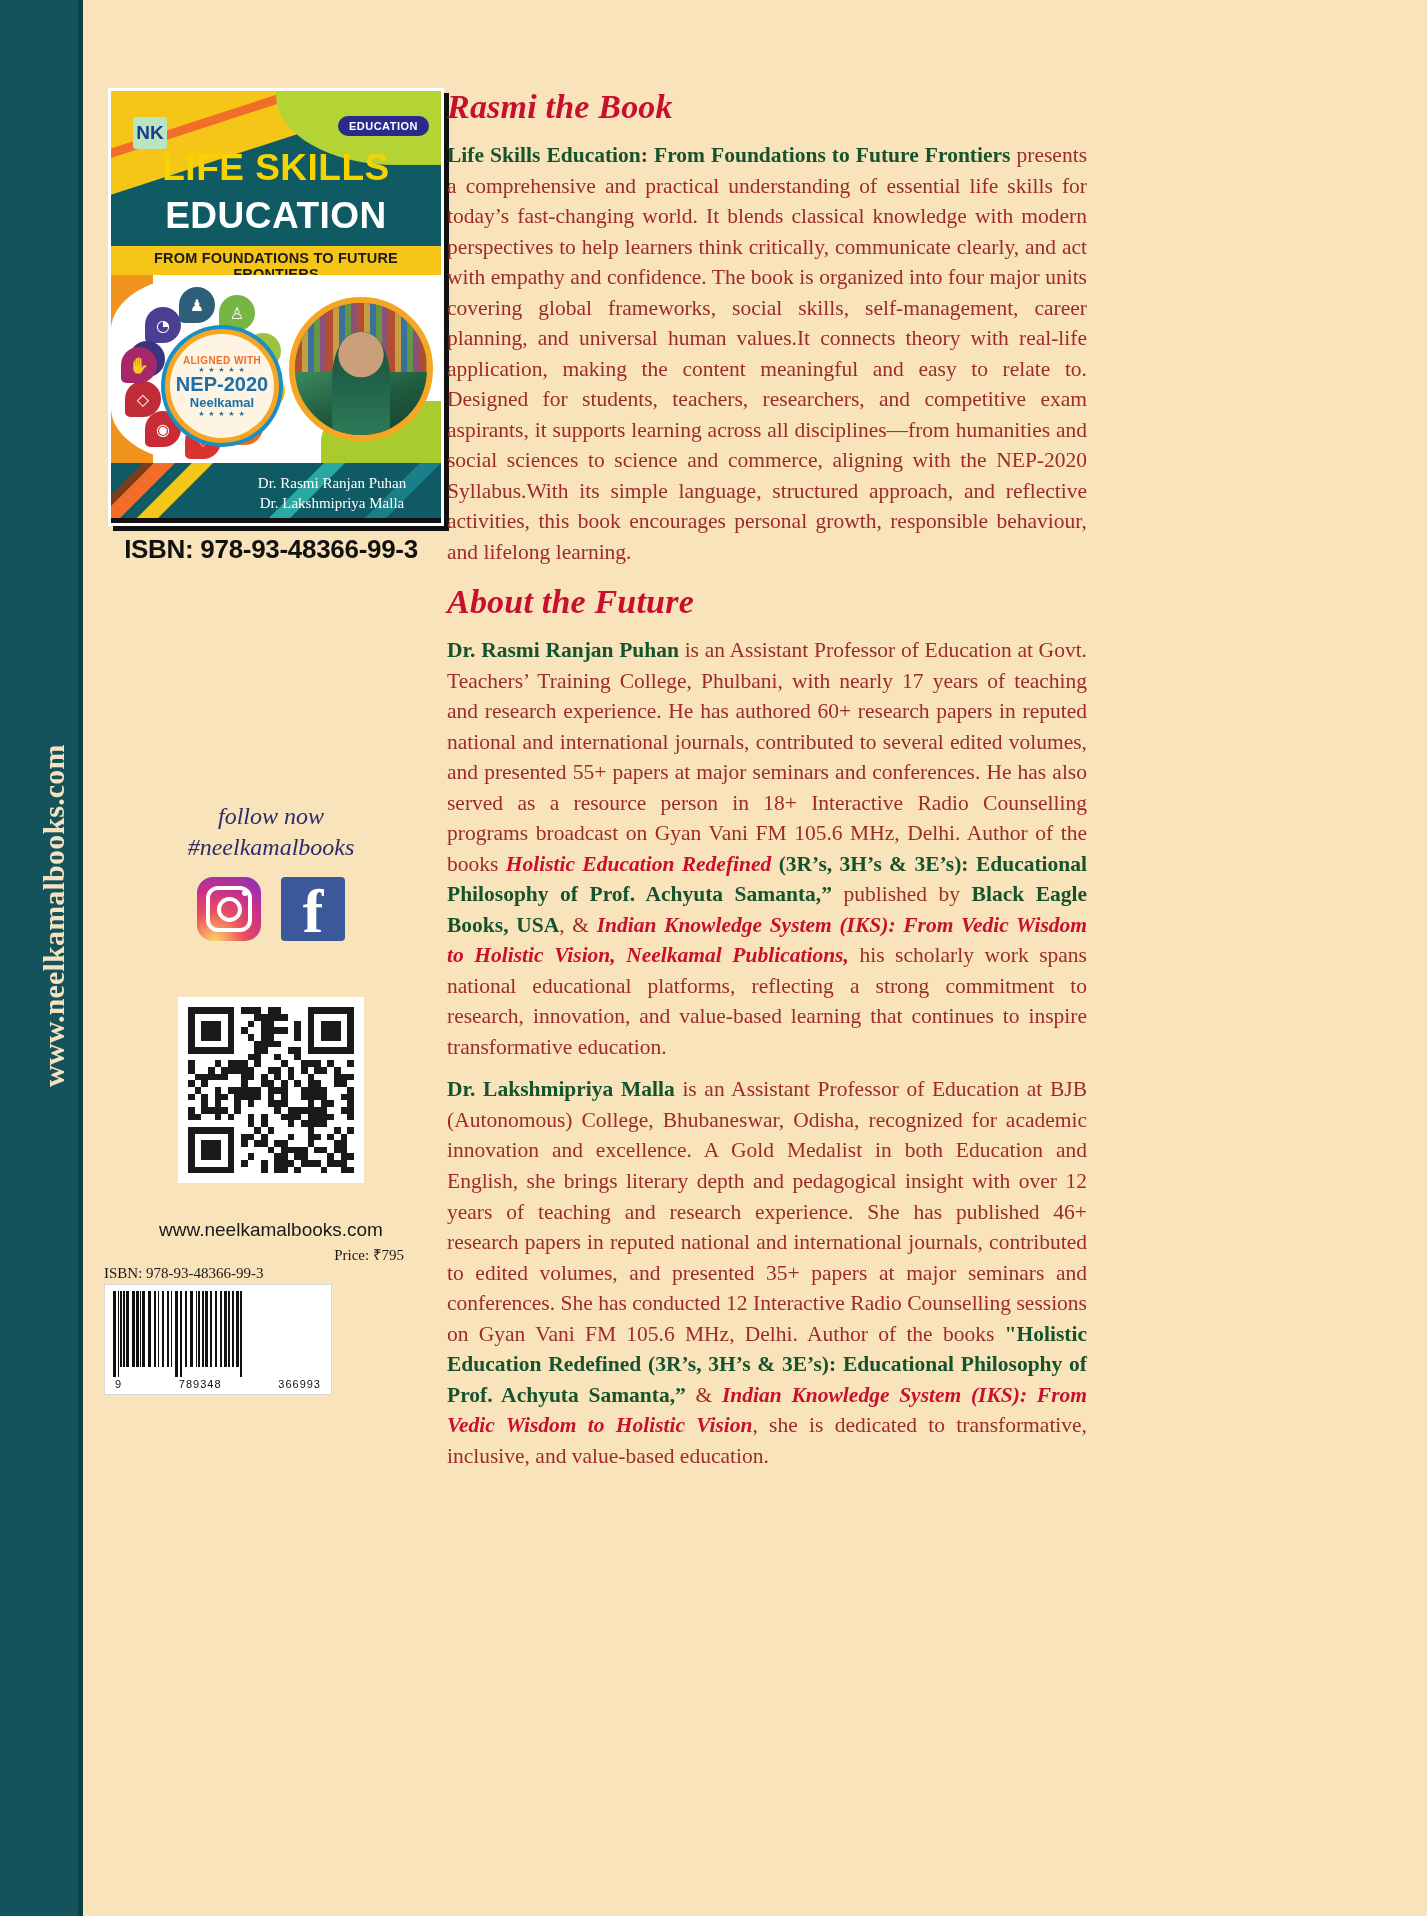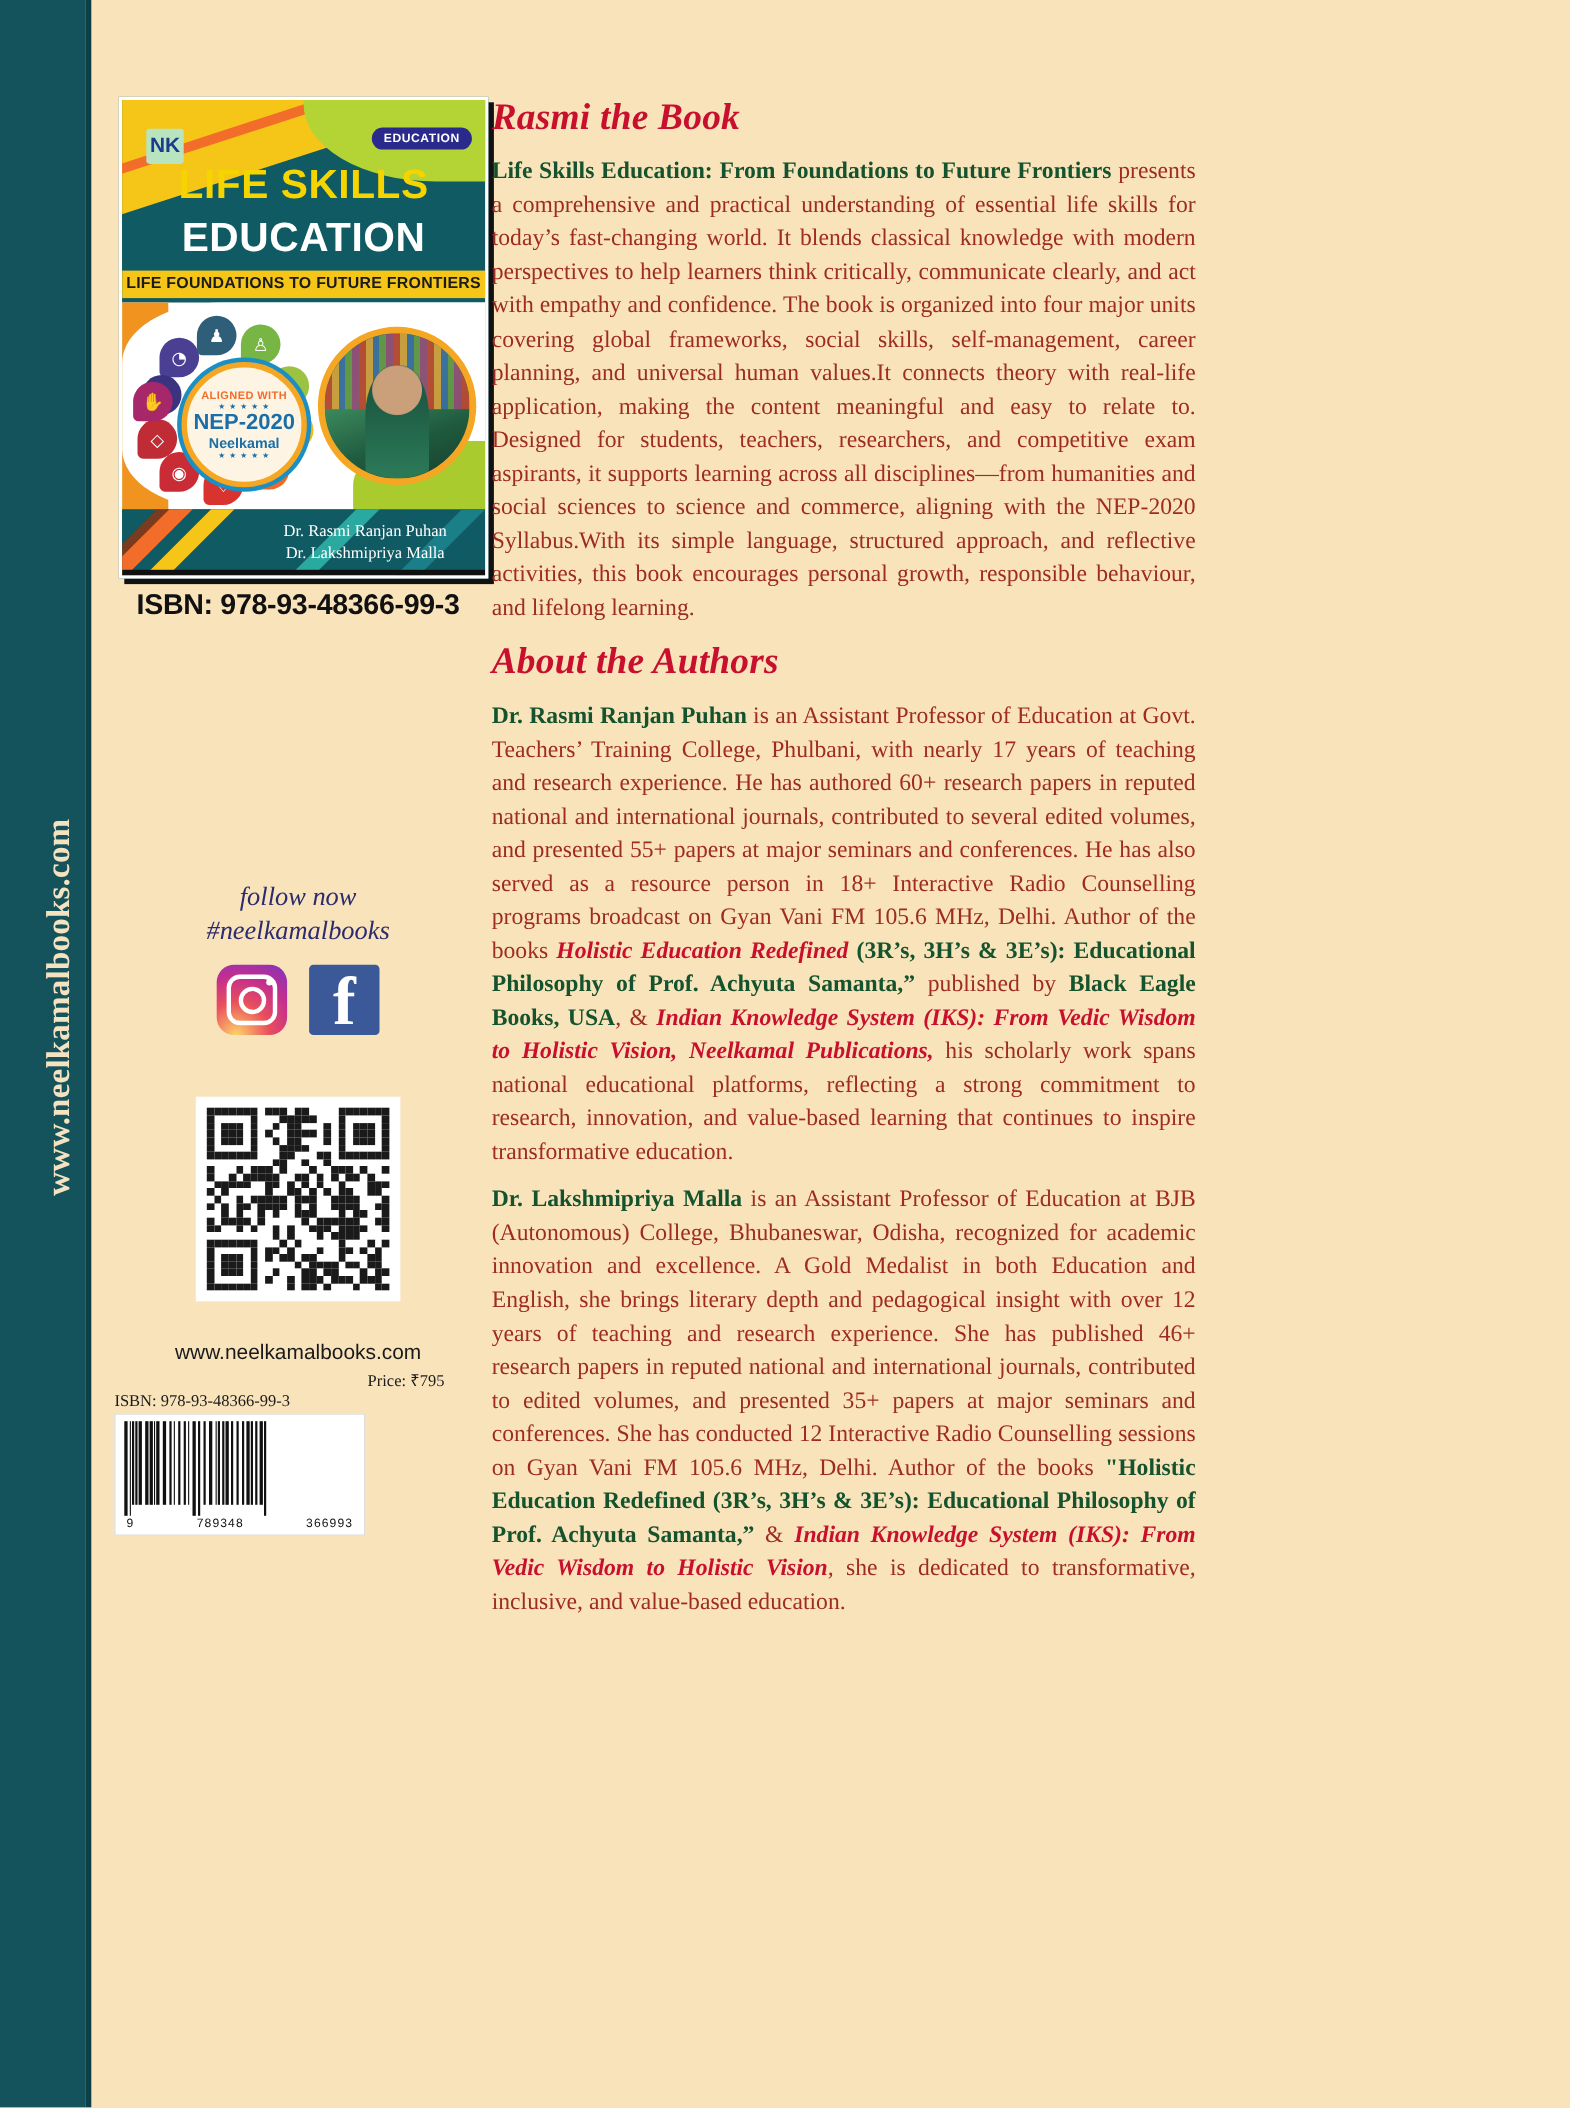--- a/index.html
+++ b/index.html
@@ -402,21 +402,21 @@
         <div class="cv-topband"></div>
         <div class="cv-yellow-corner"></div>
         <div class="cv-orange-stripe"></div>
         <div class="cv-green-corner"></div>
 
         <div class="cv-logo">NK</div>
         <div class="cv-brand">EDUCATION</div>
 
         <div class="cv-t1">LIFE SKILLS</div>
         <div class="cv-t2">EDUCATION</div>
-        <div class="cv-sub">LIFE FOUNDATIONS TO FUTURE FRONTIERS</div>
+        <div class="cv-sub">FROM FOUNDATIONS TO FUTURE FRONTIERS</div>
 
         <div class="cv-mid">
           <div class="cv-mid-left"></div>
           <div class="cv-mid-white"></div>
           <div class="cv-mid-green"></div>
 
           <div class="icon-ring">
             <div class="ic" style="left:18px;  top:22px;  background:#4b3f93;">◔</div>
             <div class="ic" style="left:2px;   top:56px;  background:#3b3280;">☉</div>
             <div class="ic" style="left:52px;  top:2px;   background:#2f5e78;">♟</div>
@@ -1181,19 +1181,19 @@
       </div>
     </div>
   </div>
 
   <div class="right-col">
 
     <h2 class="sect">Rasmi the Book</h2>
 
     <p class="body"><span class="bred">Life Skills Education: From Foundations to Future Frontiers</span><span> presents a comprehensive and practical understanding of essential life skills for today’s fast-changing world. It blends classical knowledge with modern perspectives to help learners think critically, communicate clearly, and act with empathy and confidence. The book is organized into four major units covering global frameworks, social skills, self-management, career planning, and universal human values.It connects theory with real-life application, making the content meaningful and easy to relate to. Designed for students, teachers, researchers, and competitive exam aspirants, it supports learning across all disciplines—from humanities and social sciences to science and commerce, aligning with the NEP-2020 Syllabus.With its simple language, structured approach, and reflective activities, this book encourages personal growth, responsible behaviour, and lifelong learning.</span></p>
 
-    <h2 class="sect authors">About the Authors</h2>
+    <h2 class="sect authors">About the Future</h2>
 
     <p class="body"><span class="bred">Dr. Rasmi Ranjan Puhan</span><span> is an Assistant Professor of Education at Govt. Teachers’ Training College, Phulbani, with nearly 17 years of teaching and research experience. He has authored 60+ research papers in reputed national and international journals, contributed to several edited volumes, and presented 55+ papers at major seminars and conferences. He has also served as a resource person in 18+ Interactive Radio Counselling programs broadcast on Gyan Vani FM 105.6 MHz, Delhi. Author of the books </span><span class="bred-i">Holistic Education Redefined</span><span class="bred"> (3R’s, 3H’s &amp; 3E’s): Educational Philosophy of Prof. Achyuta Samanta,”</span><span> published by </span><span class="bred">Black Eagle Books, USA</span><span>, &amp; </span><span class="bred-i">Indian Knowledge System (IKS): From Vedic Wisdom to Holistic Vision, Neelkamal Publications,</span><span> his scholarly work spans national educational platforms, reflecting a strong commitment to research, innovation, and value-based learning that continues to inspire transformative education.</span></p>
 
     <p class="body"><span class="bred">Dr. Lakshmipriya Malla</span><span> is an Assistant Professor of Education at BJB (Autonomous) College, Bhubaneswar, Odisha, recognized for academic innovation and excellence. A Gold Medalist in both Education and English, she brings literary depth and pedagogical insight with over 12 years of teaching and research experience. She has published 46+ research papers in reputed national and international journals, contributed to edited volumes, and presented 35+ papers at major seminars and conferences. She has conducted 12 Interactive Radio Counselling sessions on Gyan Vani FM 105.6 MHz, Delhi. Author of the books </span><span class="bred">"Holistic Education Redefined (3R’s, 3H’s &amp; 3E’s): Educational Philosophy of Prof. Achyuta Samanta,”</span><span> &amp; </span><span class="bred-i">Indian Knowledge System (IKS): From Vedic Wisdom to Holistic Vision</span><span>, she is dedicated to transformative, inclusive, and value-based education.</span></p>
   </div>
 </div>
 
 </body></html>

